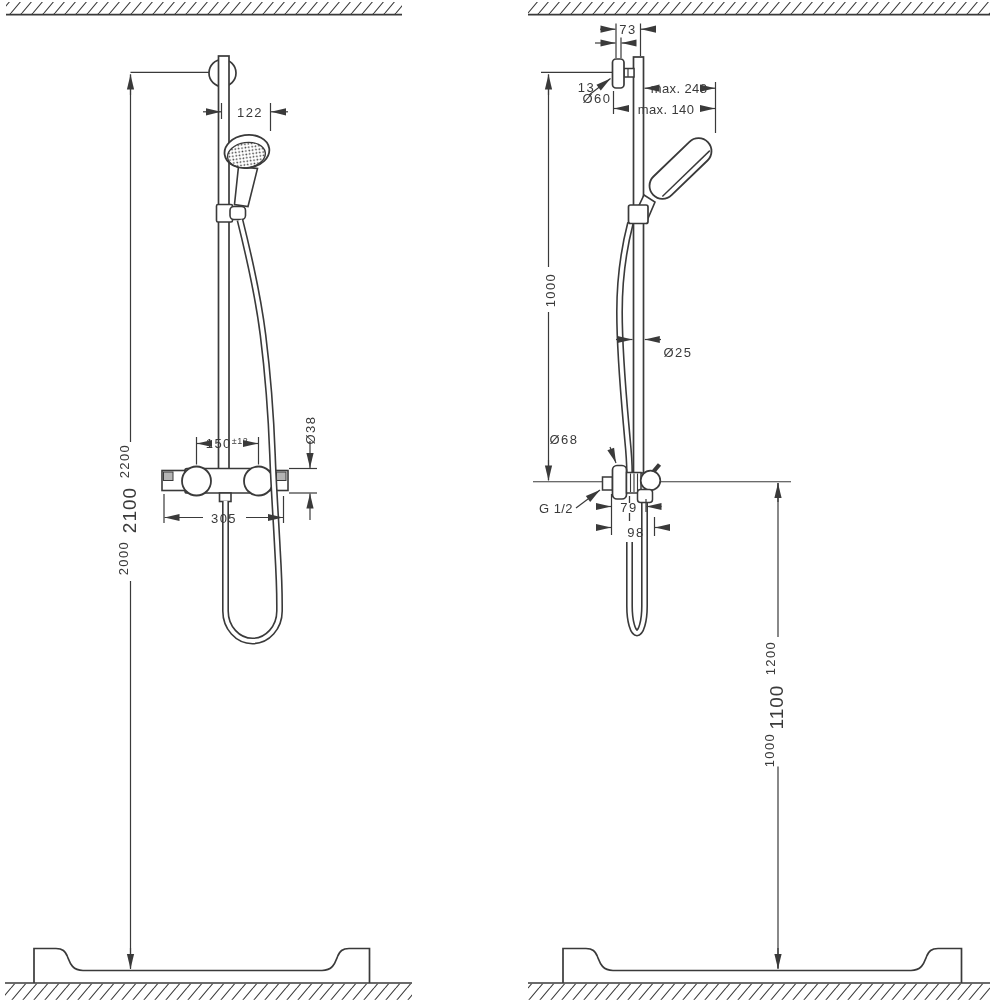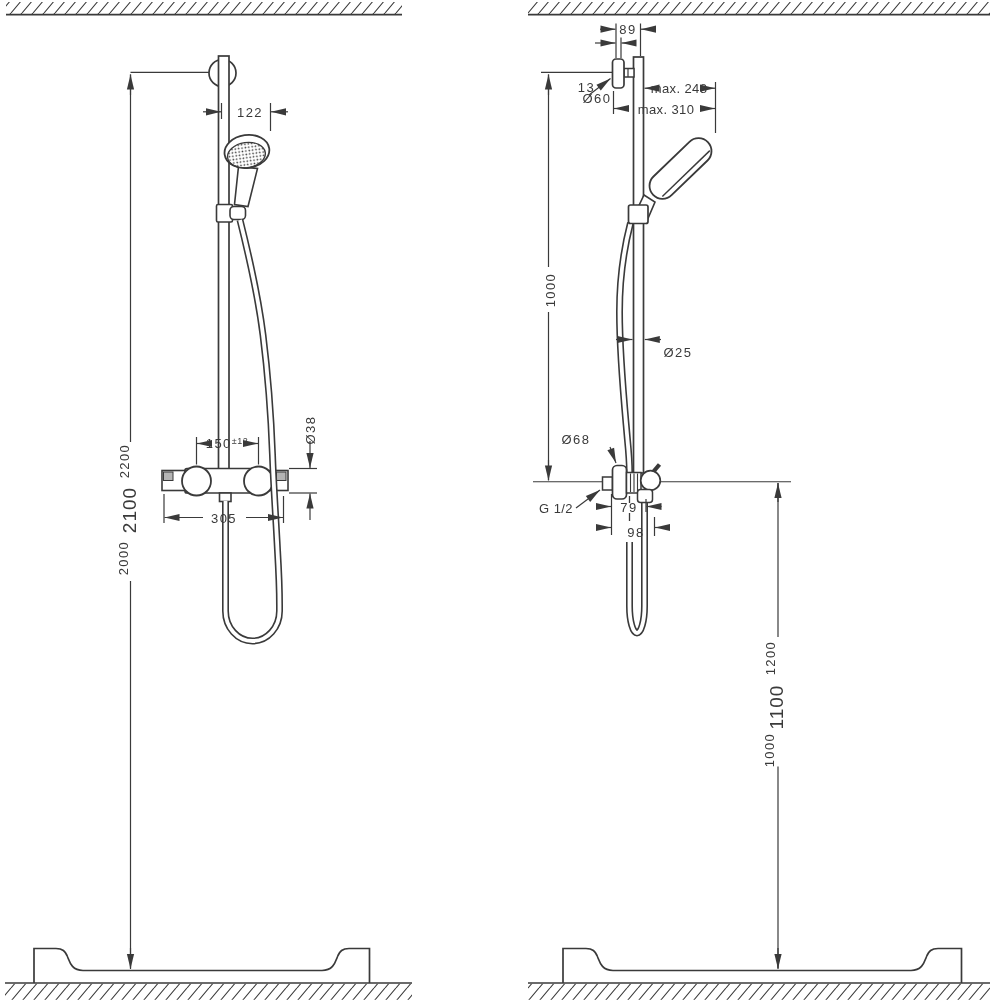--- a/index.html
+++ b/index.html
@@ -215,28 +215,28 @@
 </svg>
 
 <span class="lbl" style="left:250px;top:112px;">122</span>
 <span class="lbl" style="left:227px;top:443px;"><span>150</span><span class="sup">±12</span></span>
 <span class="lbl rot" style="left:309.5px;top:430px;">Ø38</span>
 <span class="lbl" style="left:224px;top:517.5px;">305</span>
 <span class="lbl rot" style="left:124px;top:461px;">2200</span>
 <span class="lbl rot big" style="left:128.5px;top:510px;">2100</span>
 <span class="lbl rot" style="left:123px;top:558px;">2000</span>
 
-<span class="lbl" style="left:628px;top:29px;">89</span>
+<span class="lbl" style="left:628px;top:29px;">73</span>
 <span class="lbl" style="left:586.5px;top:43px;margin-top:44px;">13</span>
 <span class="lbl" style="left:573px;top:98px;margin-left:24px;">Ø60</span>
 <span class="lbl tight" style="left:679px;top:88px;">max. 248</span>
-<span class="lbl tight" style="left:666px;top:108.5px;">max. 310</span>
+<span class="lbl tight" style="left:666px;top:108.5px;">max. 140</span>
 <span class="lbl rot" style="left:549.5px;top:290px;">1000</span>
 <span class="lbl" style="left:678px;top:340px;margin-top:12px;">Ø25</span>
-<span class="lbl" style="left:576px;top:438.5px;">Ø68</span>
+<span class="lbl" style="left:564px;top:438.5px;">Ø68</span>
 <span class="lbl tight" style="left:556px;top:508px;">G 1/2</span>
 <span class="lbl" style="left:629px;top:506.5px;">79</span>
 <span class="lbl" style="left:636px;top:516px;margin-top:16px;">98</span>
 <span class="lbl rot" style="left:770px;top:658px;">1200</span>
 <span class="lbl rot big" style="left:775.5px;top:707px;">1100</span>
 <span class="lbl rot" style="left:769px;top:750px;">1000</span>
 
 </div>
 
 </body></html>

